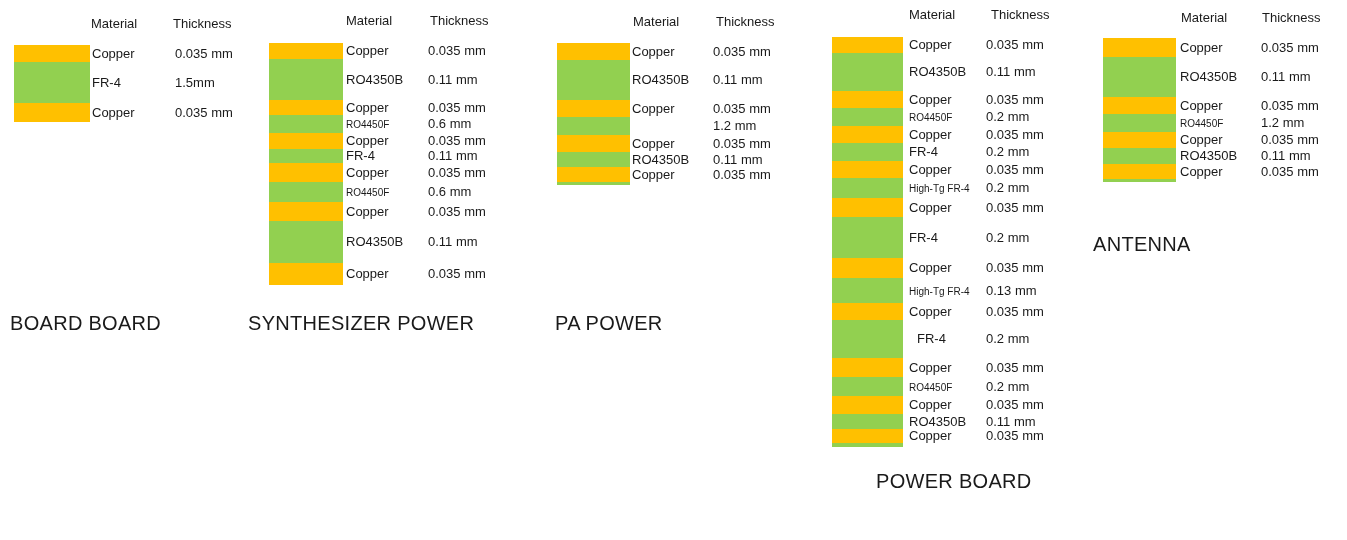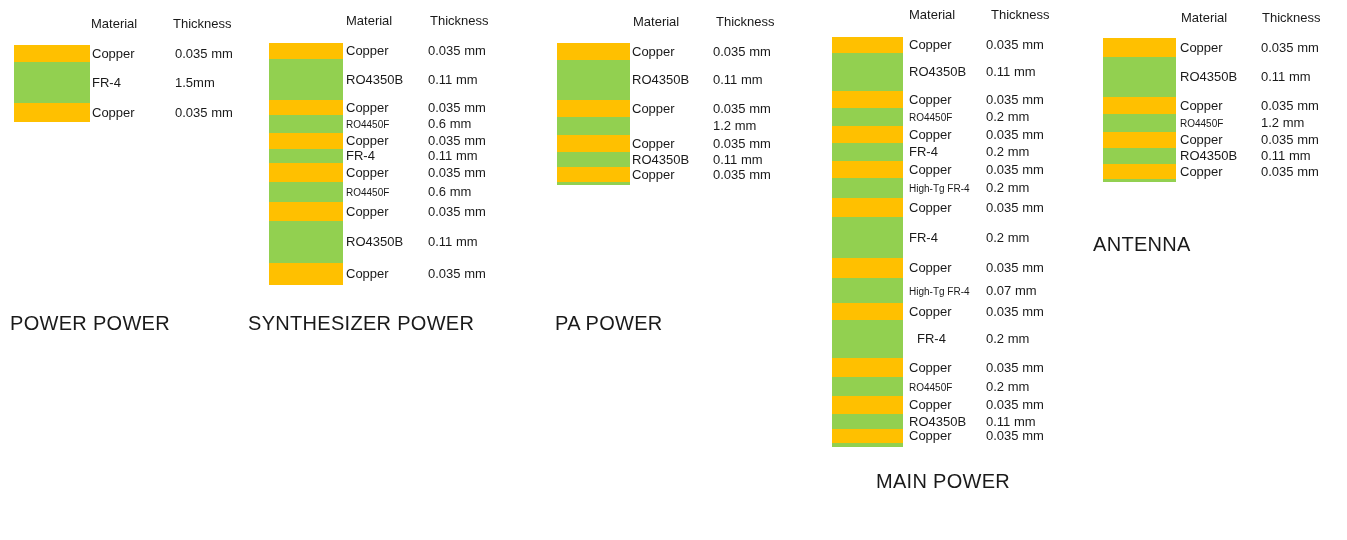--- a/index.html
+++ b/index.html
@@ -41,21 +41,21 @@
 <div class="canvas">
 
   <section>
     <span class="hdr" style="left:91px;top:16px;">Material</span>
     <span class="hdr" style="left:173px;top:16px;">Thickness</span>
     <div class="stack" style="left: 14px; top: 45px; width: 76px;">
         <div class="layer" style="height: 17px; background: rgb(255, 192, 0);"></div>
         <div class="layer" style="height: 41px; background: rgb(146, 208, 80);"></div>
         <div class="layer" style="height: 19px; background: rgb(255, 192, 0);"></div>
       </div>
-    <h2 class="title" style="left:10px;top:312px;">POWER POWER</h2>
+    <h2 class="title" style="left:10px;top:312px;">BOARD BOARD</h2>
   </section>
 
   <section>
     <span class="hdr" style="left:346px;top:13px;">Material</span>
     <span class="hdr" style="left:430px;top:13px;">Thickness</span>
     <div class="stack" style="left: 269px; top: 43px; width: 74px;">
         <div class="layer" style="height: 16px; background: rgb(255, 192, 0);"></div>
         <div class="layer" style="height: 41px; background: rgb(146, 208, 80);"></div>
         <div class="layer" style="height: 15px; background: rgb(255, 192, 0);"></div>
         <div class="layer" style="height: 18px; background: rgb(146, 208, 80);"></div>
@@ -104,21 +104,21 @@
         <div class="layer" style="height: 25px; background: rgb(146, 208, 80);"></div>
         <div class="layer" style="height: 17px; background: rgb(255, 192, 0);"></div>
         <div class="layer" style="height: 38px; background: rgb(146, 208, 80);"></div>
         <div class="layer" style="height: 19px; background: rgb(255, 192, 0);"></div>
         <div class="layer" style="height: 19px; background: rgb(146, 208, 80);"></div>
         <div class="layer" style="height: 18px; background: rgb(255, 192, 0);"></div>
         <div class="layer" style="height: 15px; background: rgb(146, 208, 80);"></div>
         <div class="layer" style="height: 14px; background: rgb(255, 192, 0);"></div>
         <div class="layer" style="height: 4px; background: rgb(146, 208, 80);"></div>
       </div>
-    <h2 class="title" style="left:876px;top:470px;">MAIN POWER</h2>
+    <h2 class="title" style="left:876px;top:470px;">POWER BOARD</h2>
   </section>
 
   <section>
     <span class="hdr" style="left:1181px;top:10px;">Material</span>
     <span class="hdr" style="left:1262px;top:10px;">Thickness</span>
     <div class="stack" style="left: 1103px; top: 38px; width: 73px;">
         <div class="layer" style="height: 19px; background: rgb(255, 192, 0);"></div>
         <div class="layer" style="height: 40px; background: rgb(146, 208, 80);"></div>
         <div class="layer" style="height: 17px; background: rgb(255, 192, 0);"></div>
         <div class="layer" style="height: 18px; background: rgb(146, 208, 80);"></div>
@@ -187,21 +187,21 @@
     <span class="lbl" style="left: 986px; top: 169.5px;">0.035 mm</span>
     <span class="lbl small" style="left: 909px; top: 188px;">High-Tg FR-4</span>
     <span class="lbl" style="left: 986px; top: 188px;">0.2 mm</span>
     <span class="lbl" style="left: 909px; top: 207.5px;">Copper</span>
     <span class="lbl" style="left: 986px; top: 207.5px;">0.035 mm</span>
     <span class="lbl" style="left: 909px; top: 237.5px;">FR-4</span>
     <span class="lbl" style="left: 986px; top: 237.5px;">0.2 mm</span>
     <span class="lbl" style="left: 909px; top: 268px;">Copper</span>
     <span class="lbl" style="left: 986px; top: 268px;">0.035 mm</span>
     <span class="lbl small" style="left: 909px; top: 290.5px;">High-Tg FR-4</span>
-    <span class="lbl" style="left: 986px; top: 290.5px;">0.07 mm</span>
+    <span class="lbl" style="left: 986px; top: 290.5px;">0.13 mm</span>
     <span class="lbl" style="left: 909px; top: 311.5px;">Copper</span>
     <span class="lbl" style="left: 986px; top: 311.5px;">0.035 mm</span>
     <span class="lbl" style="left: 917px; top: 339px;">FR-4</span>
     <span class="lbl" style="left: 986px; top: 339px;">0.2 mm</span>
     <span class="lbl" style="left: 909px; top: 367.5px;">Copper</span>
     <span class="lbl" style="left: 986px; top: 367.5px;">0.035 mm</span>
     <span class="lbl small" style="left: 909px; top: 386.5px;">RO4450F</span>
     <span class="lbl" style="left: 986px; top: 386.5px;">0.2 mm</span>
     <span class="lbl" style="left: 909px; top: 405px;">Copper</span>
     <span class="lbl" style="left: 986px; top: 405px;">0.035 mm</span>

